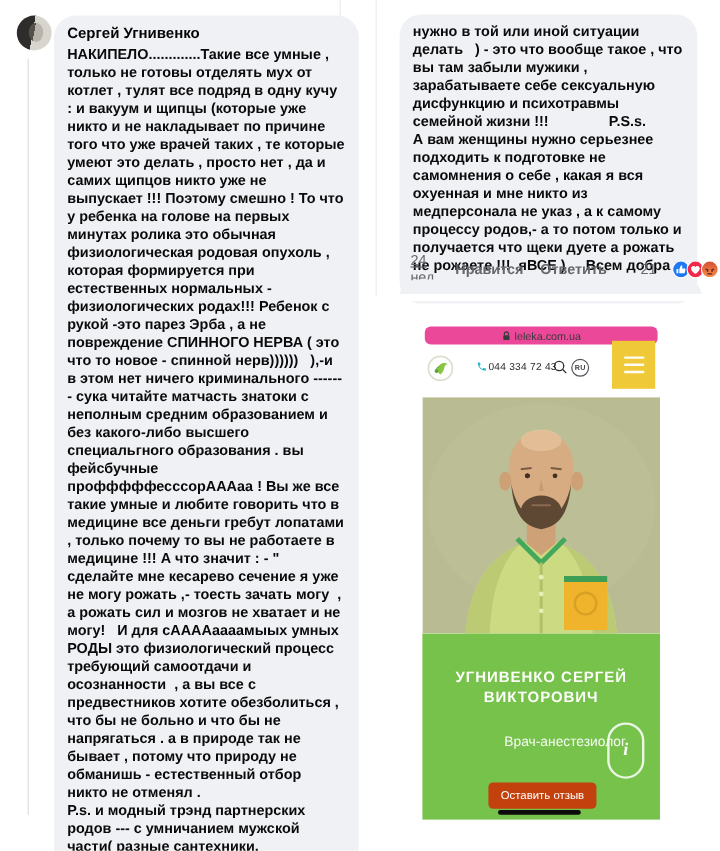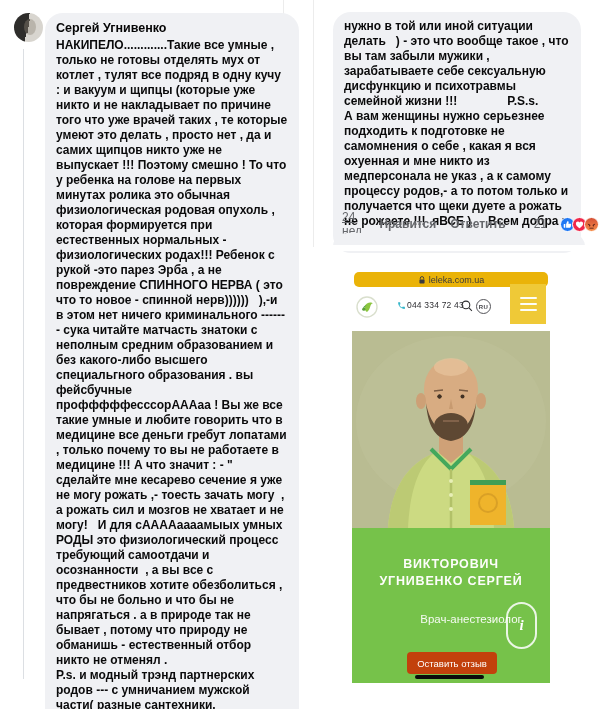--- a/index.html
+++ b/index.html
@@ -45,21 +45,21 @@
     position:absolute;left:333px;top:233px;width:252px;height:14px;
     background:#f0f1f4;border-radius:16px 16px 0 0;
   }
   
   .hint-mask{position:absolute;left:330px;top:245px;width:260px;height:6px;background:#fff;}
 
   
   .phone-shot{position:absolute;left:352px;top:255px;width:198px;height:428px;background:#fff;}
   .url-pill{
     position:absolute;left:2px;top:17px;width:194px;height:15px;border-radius:5px;
-    background:#eab308;display:flex;align-items:center;justify-content:center;gap:3px;
+    background:#ec4899;display:flex;align-items:center;justify-content:center;gap:3px;
     font-size:9px;color:#3a3a3c;
   }
   .m-header{position:absolute;left:0;top:35px;width:198px;height:41px;background:#fff;}
   .m-logo{position:absolute;left:4px;top:6px;width:22px;height:22px;}
   .phone-line{
     position:absolute;left:45px;top:10px;display:flex;align-items:center;gap:1px;
     font-size:8.5px;color:#2f2f33;letter-spacing:.2px;
   }
   .m-search{position:absolute;left:108px;top:9px;}
   .m-ru{
@@ -224,22 +224,22 @@
       <path d="M82 60l9-1M107 59l9 1" stroke="#7a5b42" stroke-width="1.6" fill="none"></path>
       <circle cx="87.5" cy="65.5" r="2" fill="#42engined"></circle>
       <circle cx="87.5" cy="65.5" r="2" fill="#423225"></circle>
       <circle cx="110.5" cy="65.5" r="2" fill="#423225"></circle>
       <path d="M99 68l2 10h-4z" fill="#c79a70"></path>
     </svg>
   </div>
 
   <div class="green-panel">
     <div class="doc-name">
+      <div>УГНИВЕНКО СЕРГЕЙ</div>
       <div>ВИКТОРОВИЧ</div>
-      <div>УГНИВЕНКО СЕРГЕЙ</div>
     </div>
     <div class="doc-role">Врач-анестезиолог</div>
     <div class="info-pill">
       <span>i</span>
     </div>
     <button class="review-btn">Оставить отзыв</button>
     <div class="home-indicator"></div>
   </div>
 
 </div>

